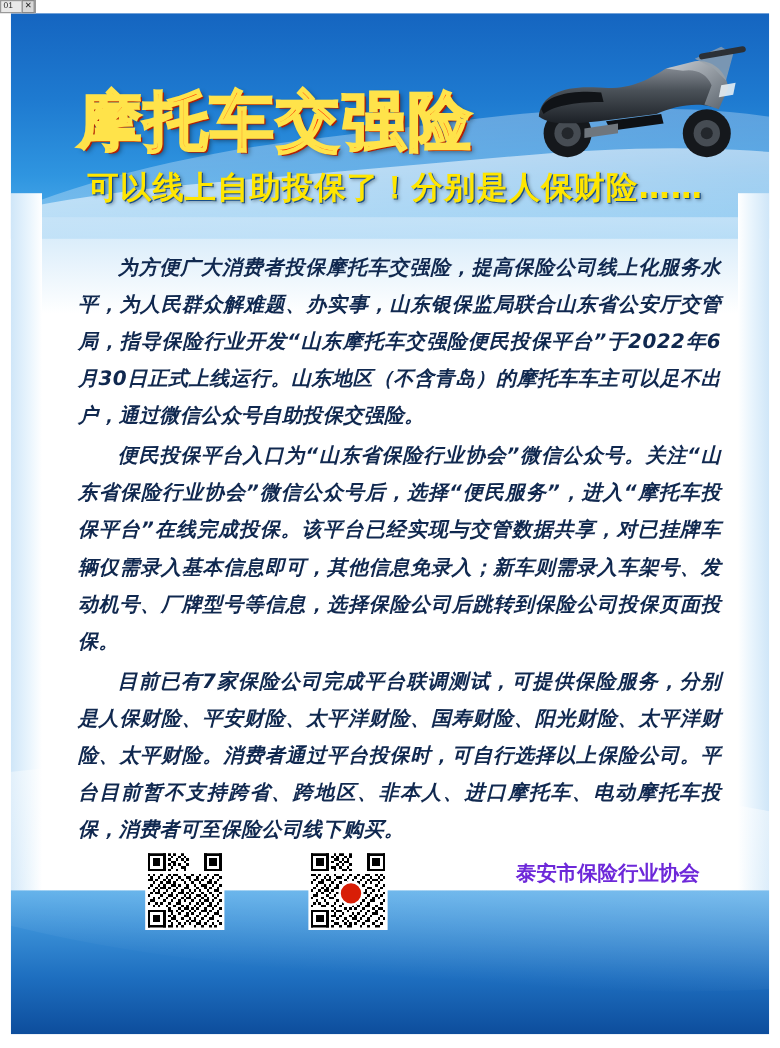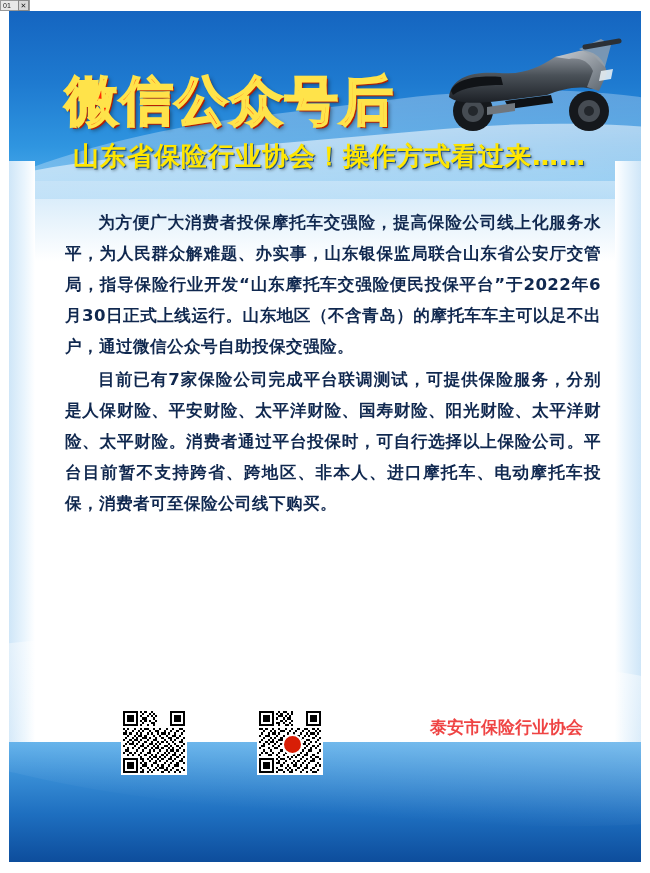--- a/index.html
+++ b/index.html
@@ -155,20 +155,21 @@
   .para {
     font-family: "DejaVu Sans", "Liberation Sans", sans-serif;
     font-size: 16.6px;
     line-height: 31px;
     font-weight: bold;
     color: #10284f;
     text-align: justify;
     text-indent: 2em;
     margin: 0 0 2px 0;
     letter-spacing: 0.4px;
+    font-style: italic;
   }
 
   
   .footer {
     position: absolute;
     left: 0; right: 0;
     top: 690px;
     height: 90px;
     z-index: 7;
   }
@@ -190,21 +191,21 @@
     border-radius: 50%;
     background: #d81e06;
     border: 2px solid #ffffff;
   }
   .sign {
     position: absolute;
     right: 58px;
     top: 12px;
     font-family: Liberation Sans, sans-serif;
     font-weight: bold;
-    color: #ef4444;
+    color: #6d28d9;
     font-size: 17px;
     line-height: 30px;
   }
 
   
   .page-bottom {
     position: absolute;
     left: 0; right: 0; bottom: 0; height: 11px;
     background: #ffffff;
   }
@@ -262,26 +263,27 @@
 
       <path d="M172 44 L184 42 L182 52 L170 54 Z" fill="#e6edf3" opacity="0.9"></path>
 
       <path d="M156 20 L190 14" stroke="#2b3036" stroke-width="5" stroke-linecap="round" fill="none"></path>
 
       <path d="M76 74 L122 68 L124 76 L80 82 Z" fill="#0e1115"></path>
 
       <path d="M58 80 L86 76 L86 84 L58 88 Z" fill="#6f767d"></path>
     </svg>
 
-    <div class="title-main">微信公众号后</div>
-    <div class="title-sub">山东省保险行业协会！操作方式看过来……</div>
+    <div class="title-main">摩托车交强险</div>
+    <div class="title-sub">可以线上自助投保了！分别是人保财险……</div>
   </div>
 
   <div class="content">
     <p class="para">为方便广大消费者投保摩托车交强险，提高保险公司线上化服务水平，为人民群众解难题、办实事，山东银保监局联合山东省公安厅交管局，指导保险行业开发“山东摩托车交强险便民投保平台”于2022年6月30日正式上线运行。山东地区（不含青岛）的摩托车车主可以足不出户，通过微信公众号自助投保交强险。</p>
+    <p class="para">便民投保平台入口为“山东省保险行业协会”微信公众号。关注“山东省保险行业协会”微信公众号后，选择“便民服务”，进入“摩托车投保平台”在线完成投保。该平台已经实现与交管数据共享，对已挂牌车辆仅需录入基本信息即可，其他信息免录入；新车则需录入车架号、发动机号、厂牌型号等信息，选择保险公司后跳转到保险公司投保页面投保。</p>
     <p class="para">目前已有7家保险公司完成平台联调测试，可提供保险服务，分别是人保财险、平安财险、太平洋财险、国寿财险、阳光财险、太平洋财险、太平财险。消费者通过平台投保时，可自行选择以上保险公司。平台目前暂不支持跨省、跨地区、非本人、进口摩托车、电动摩托车投保，消费者可至保险公司线下购买。</p>
   </div>
 
   <div class="footer">
 
     <div class="qr qr-1">
       <svg viewBox="0 0 29 29" width="62" height="62" shape-rendering="crispEdges">
         <rect width="29" height="29" fill="#ffffff"></rect>
         <g fill="#000000">
           <rect x="0" y="0" width="7" height="1"></rect>

